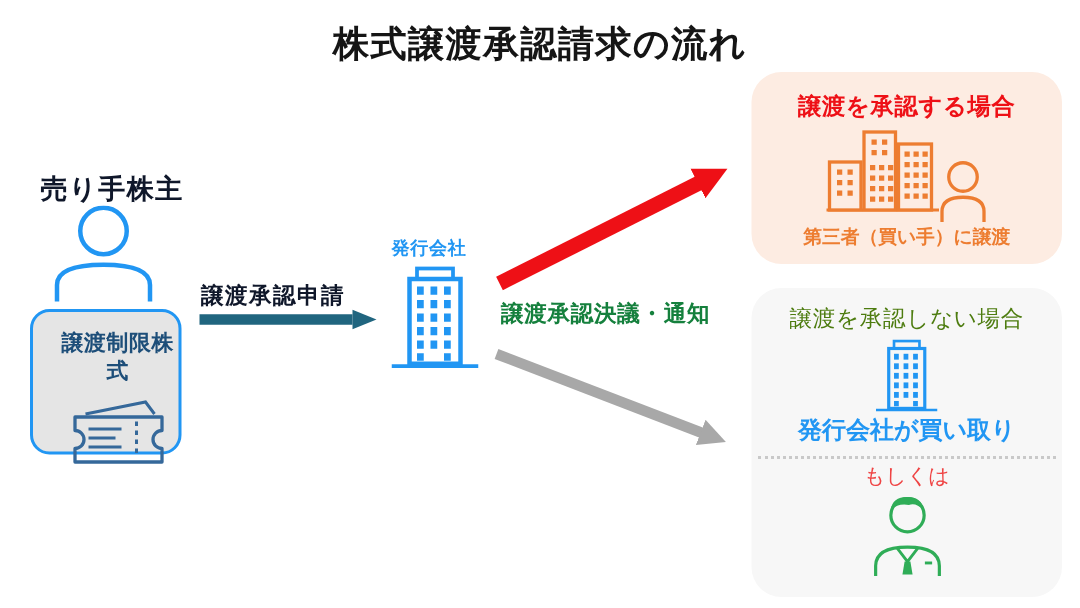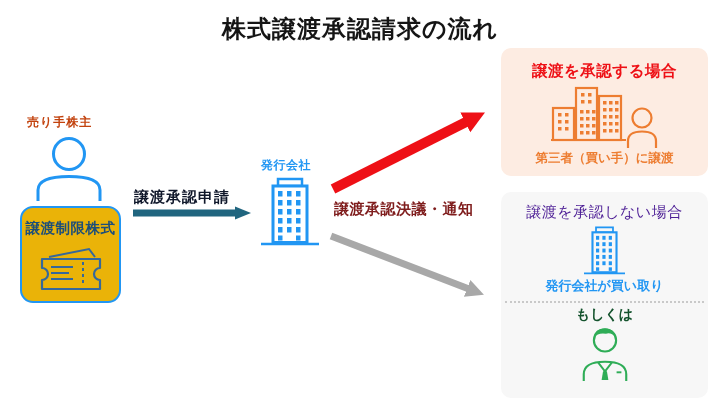--- a/index.html
+++ b/index.html
@@ -4,47 +4,47 @@
 <style>
   html,body{margin:0;padding:0;background:#fff;}
   .canvas{
     position:relative;width:720px;height:405px;background:#ffffff;overflow:hidden;
     font-family:"Liberation Sans","DejaVu Sans",sans-serif;
   }
   .abs{position:absolute;}
   .page-title{top:13px;left:0;width:720px;text-align:center;font-size:24px;font-weight:700;color:#151515;letter-spacing:1px;}
 
   
-  .seller-label{left:27px;top:114px;font-size:12px;font-weight:700;color:#c2410c;letter-spacing:1px;}
+  .seller-label{left:27px;top:114px;font-size:18px;font-weight:700;color:#0f172a;letter-spacing:1px;}
   .person-svg{left:31px;top:137px;}
-  .stock-box{left:20px;top:206px;width:101px;height:97px;border:2.5px solid #2196f3;border-radius:13px;box-sizing:border-box;text-align:center;background:#eab308;}
+  .stock-box{left:20px;top:206px;width:101px;height:97px;border:2.5px solid #2196f3;border-radius:13px;box-sizing:border-box;text-align:center;background:#e5e5e5;padding-left:16px;}
   .stock-label{margin-top:11px;font-size:14.5px;font-weight:700;color:#1d4e79;letter-spacing:0.5px;}
   .ticket-svg{margin-top:6px;}
 
   
   .request-label{left:134px;top:188px;font-size:15px;font-weight:700;color:#0f172a;letter-spacing:1px;}
   .request-arrow{left:132px;top:205px;}
   .issuer-label{left:261px;top:157px;font-size:12px;font-weight:700;color:#2196f3;letter-spacing:0.5px;}
   .issuer-building{left:261px;top:176px;}
-  .decision-label{left:334px;top:200px;font-size:15px;font-weight:700;color:#7f1d1d;letter-spacing:0.5px;}
+  .decision-label{left:334px;top:200px;font-size:15px;font-weight:700;color:#15803d;letter-spacing:0.5px;}
   .diag-arrows{left:325px;top:103px;}
 
   
-  .case-box{left:501px;width:207px;border-radius:10px;text-align:center;box-sizing:border-box;}
+  .case-box{left:501px;width:207px;border-radius:20px;text-align:center;box-sizing:border-box;}
   .approve-box{top:48px;height:128px;background:#fdece2;}
   .approve-title{margin-top:13px;font-size:15.5px;font-weight:700;color:#ee1016;letter-spacing:0.5px;}
   .approve-icon-wrap{margin-top:2px;height:66px;}
   .approve-caption{font-size:12.5px;font-weight:700;color:#ed7d31;}
 
   .reject-box{top:192px;height:206px;background:#f7f7f7;}
-  .reject-title{margin-top:11px;font-size:15px;font-weight:400;color:#4c1d95;letter-spacing:0.5px;}
+  .reject-title{margin-top:11px;font-size:15px;font-weight:400;color:#4d7c0f;letter-spacing:0.5px;}
   .reject-building-wrap{margin-top:3px;height:50px;}
-  .option1-caption{margin-top:2px;font-size:13px;font-weight:700;color:#2196f3;}
+  .option1-caption{margin-top:2px;font-size:16px;font-weight:700;color:#2196f3;}
   .dotted-divider{border:none;border-top:2px dotted #c9c9c9;margin:6px 4px 3px 4px;}
-  .or-label{font-size:14px;font-weight:700;color:#14532d;}
+  .or-label{font-size:14px;font-weight:400;color:#ef4444;}
   .businessman-wrap{margin-top:1px;height:56px;}
   .option2-caption{font-size:12.5px;font-weight:700;color:#2fad57;}
 </style>
 </head>
 <body>
 
 <div class="canvas">
 
   <div class="abs page-title">株式譲渡承認請求の流れ</div>
 

